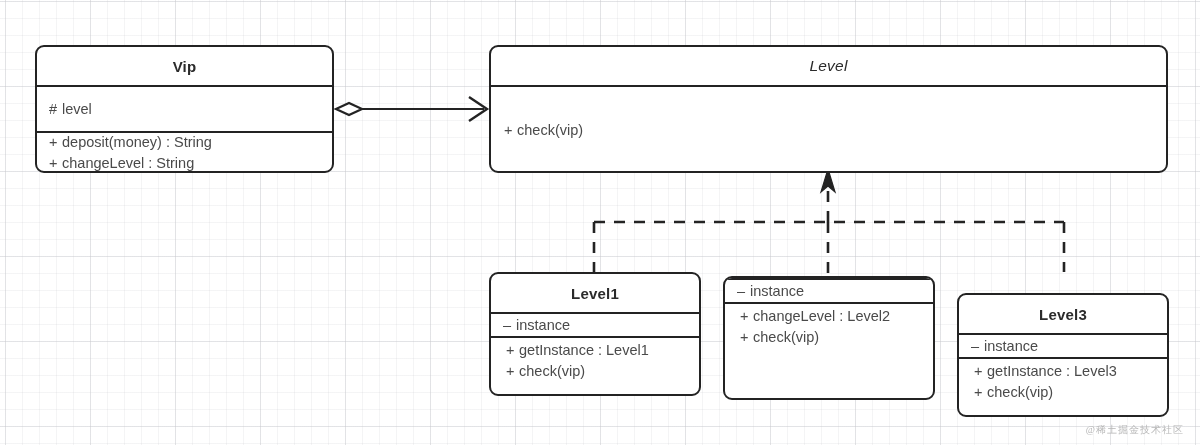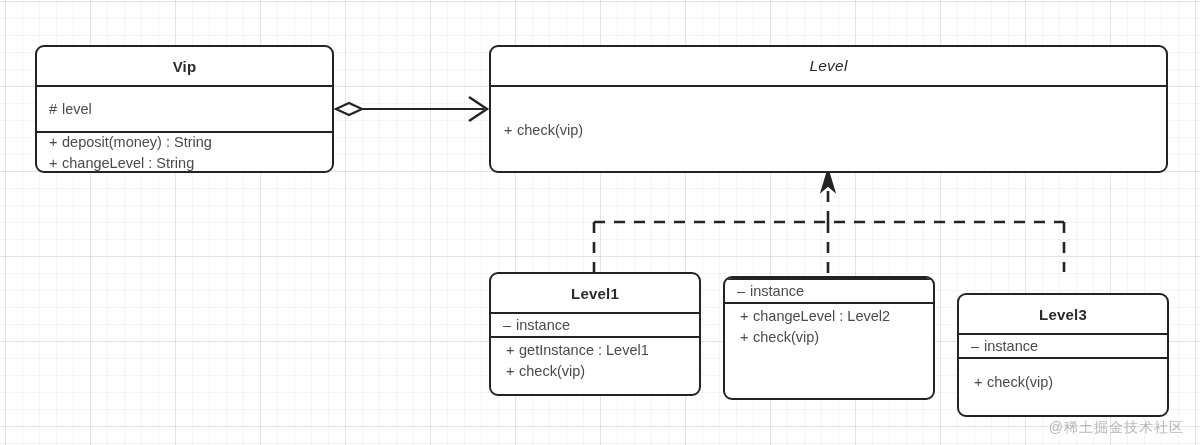--- a/index.html
+++ b/index.html
@@ -108,24 +108,24 @@
     width: 1200px;
     height: 445px;
     pointer-events: none;
   }
 
   
   #watermark {
     position: absolute;
     right: 16px;
     bottom: 8px;
-    font-size: 14px;
+    font-size: 10px;
     color: #b7b7b7;
     letter-spacing: 1px;
-    font-family: Liberation Sans, sans-serif;
+    font-family: Liberation Serif, serif;
     white-space: nowrap;
   }
 </style>
 </head>
 <body>
 
 <div id="canvas">
 
   <svg id="connectors" viewBox="0 0 1200 445" xmlns="http://www.w3.org/2000/svg">
 
@@ -206,20 +206,23 @@
 
   <div class="uml-class subclass" id="level3-class">
     <div class="uml-title">Level3</div>
     <div class="uml-section sec-attrs">
       <div class="uml-member">
         <span class="vis">–</span><span>instance</span>
       </div>
     </div>
     <div class="uml-section sec-ops">
       <div class="uml-member">
+        <span class="vis">+</span><span>getInstance : Level3</span>
+      </div>
+      <div class="uml-member">
         <span class="vis">+</span><span>check(vip)</span>
       </div>
     </div>
   </div>
 
   <div id="watermark">@稀土掘金技术社区</div>
 
 </div>
 
 </body></html>

